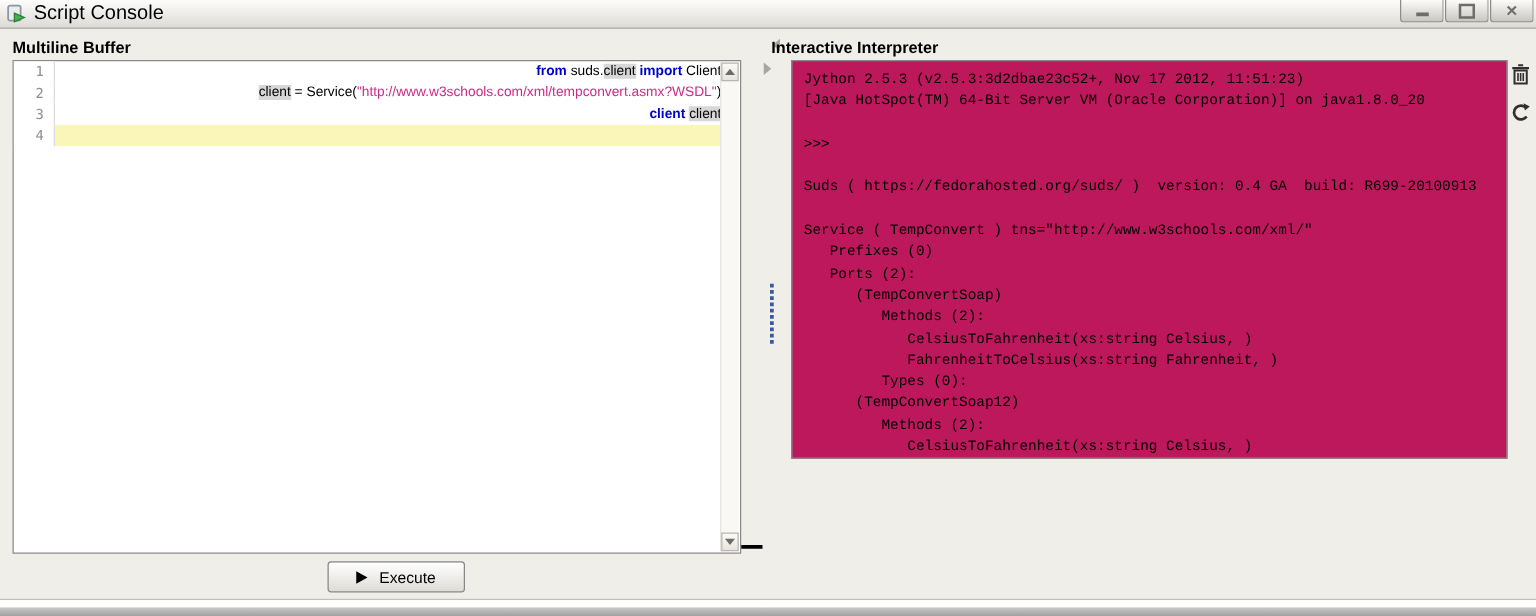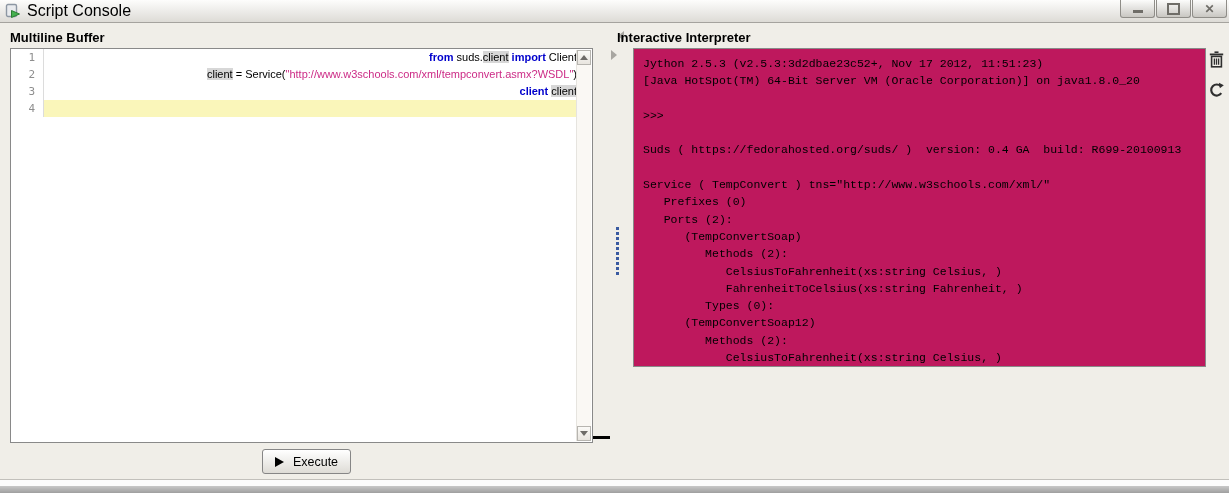--- a/index.html
+++ b/index.html
@@ -63,21 +63,21 @@
     background:linear-gradient(#fbfaf7,#e8e5df);
     border:1px solid #b7b5b0;box-sizing:border-box;
     display:flex;align-items:center;justify-content:center;
   }
   .sb-up{top:0;}
   .sb-down{bottom:0;}
   .tri-up{width:0;height:0;border-left:4px solid transparent;border-right:4px solid transparent;border-bottom:5px solid #6e6c68;}
   .tri-down{width:0;height:0;border-left:4px solid transparent;border-right:4px solid transparent;border-top:5px solid #6e6c68;}
   
   .exec-btn{
-    position:absolute;left:262px;top:449px;width:89px;height:25px;
+    position:absolute;left:262px;top:449px;width:110px;height:25px;
     background:linear-gradient(#ffffff,#dedcd6);
     border:1px solid #868686;border-radius:3px;box-sizing:border-box;
     display:flex;align-items:center;justify-content:center;gap:9px;
     font-family:"Liberation Sans", sans-serif;font-size:12.5px;color:#000;cursor:default;
   }
   .play-tri{width:0;height:0;border-top:5px solid transparent;border-bottom:5px solid transparent;border-left:9px solid #000;}
   
   .arrow-left{position:absolute;left:618px;top:31px;width:0;height:0;
     border-top:5px solid transparent;border-bottom:5px solid transparent;border-right:6px solid #a8a6a1;}
   .arrow-right{position:absolute;left:611px;top:50px;width:0;height:0;

